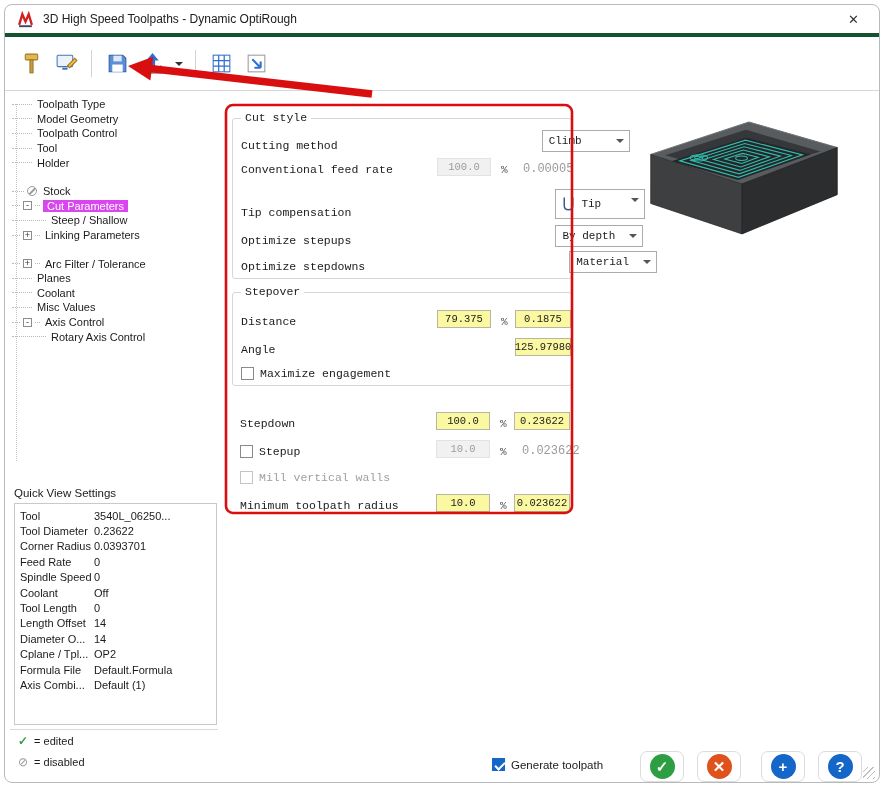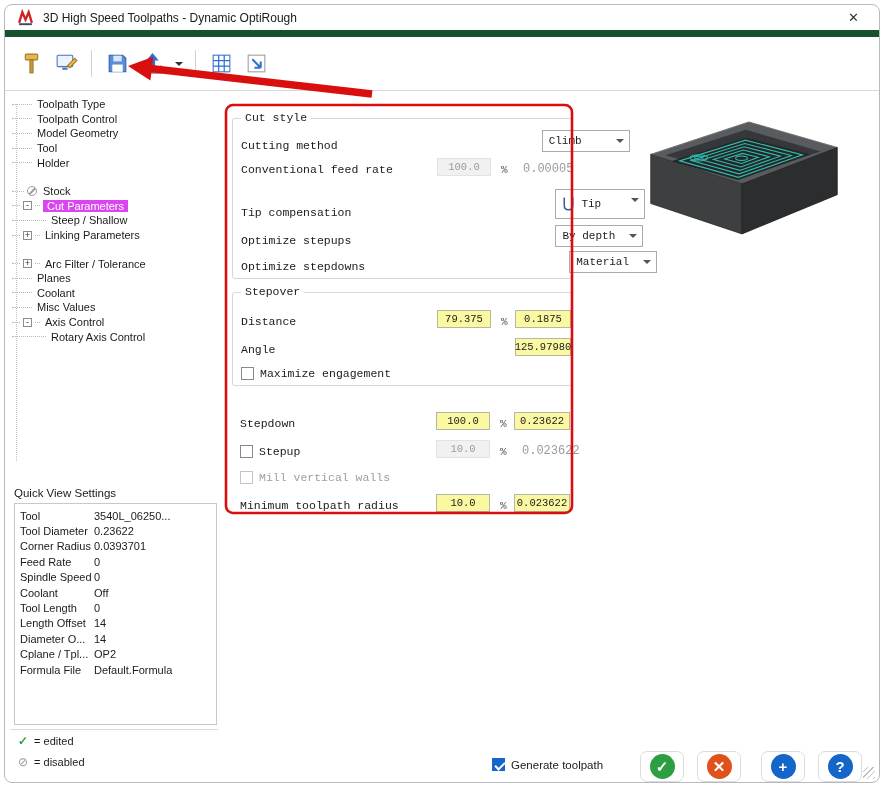--- a/index.html
+++ b/index.html
@@ -6,21 +6,21 @@
   html,body { margin:0; padding:0; }
   body {
     width:884px; height:787px; position:relative; overflow:hidden;
     background:#fff; font-family:"Liberation Sans", sans-serif; color:#1b1b1b;
     -webkit-font-smoothing:antialiased;
   }
   .window-frame { position:absolute; inset:4px; border:1px solid #b6babf; border-radius:8px; background:#fff; }
 
   
   .titlebar { position:absolute; left:5px; top:5px; right:5px; height:32px;
-    border-bottom:7px solid #14532d; border-radius:8px 8px 0 0;
+    border-bottom:4px solid #14532d; border-radius:8px 8px 0 0;
     display:flex; align-items:center; padding:0 12px; }
   .app-icon { width:17px; height:17px; flex:0 0 auto; }
   .title-text { font-size:12px; margin-left:9px; color:#202020; }
   .close-btn { margin-left:auto; font-size:13px; color:#333; padding:2px 8px; cursor:default; }
 
   
   .toolbar { position:absolute; left:5px; top:37px; right:5px; height:54px;
     border-bottom:1px solid #d8d8d8; display:flex; align-items:center; padding:0 11px; gap:5px; }
   .tb-btn { width:30px; height:30px; display:flex; align-items:center; justify-content:center; border-radius:3px; }
   .tb-btn svg { width:25px; height:25px; }
@@ -160,25 +160,25 @@
   </div>
 </div>
 
 <div class="tree">
   <div class="trow">
       <span class="dots w20"></span>
       <span class="tlabel">Toolpath Type</span>
     </div>
   <div class="trow">
       <span class="dots w20"></span>
+      <span class="tlabel">Model Geometry</span>
+    </div>
+  <div class="trow">
+      <span class="dots w20"></span>
       <span class="tlabel">Toolpath Control</span>
-    </div>
-  <div class="trow">
-      <span class="dots w20"></span>
-      <span class="tlabel">Model Geometry</span>
     </div>
   <div class="trow">
       <span class="dots w20"></span>
       <span class="tlabel">Tool</span>
     </div>
   <div class="trow">
       <span class="dots w20"></span>
       <span class="tlabel">Holder</span>
     </div>
   <div class="tgap"></div>
@@ -272,20 +272,24 @@
       <span class="qvs-label">Diameter O...</span>
       <span class="qvs-value">14</span>
     </div>
   <div class="qvs-row">
       <span class="qvs-label">Cplane / Tpl...</span>
       <span class="qvs-value">OP2</span>
     </div>
   <div class="qvs-row">
       <span class="qvs-label">Formula File</span>
       <span class="qvs-value">Default.Formula</span>
+    </div>
+  <div class="qvs-row">
+      <span class="qvs-label">Axis Combi...</span>
+      <span class="qvs-value">Default (1)</span>
     </div>
 </div>
 
 <div class="legend-sep"></div>
 <div class="legend-item" style="top:734px">
   <span class="check-glyph">✓</span>
   <span>= edited</span>
 </div>
 <div class="legend-item" style="top:755px">
   <span class="dis-glyph">⊘</span>

